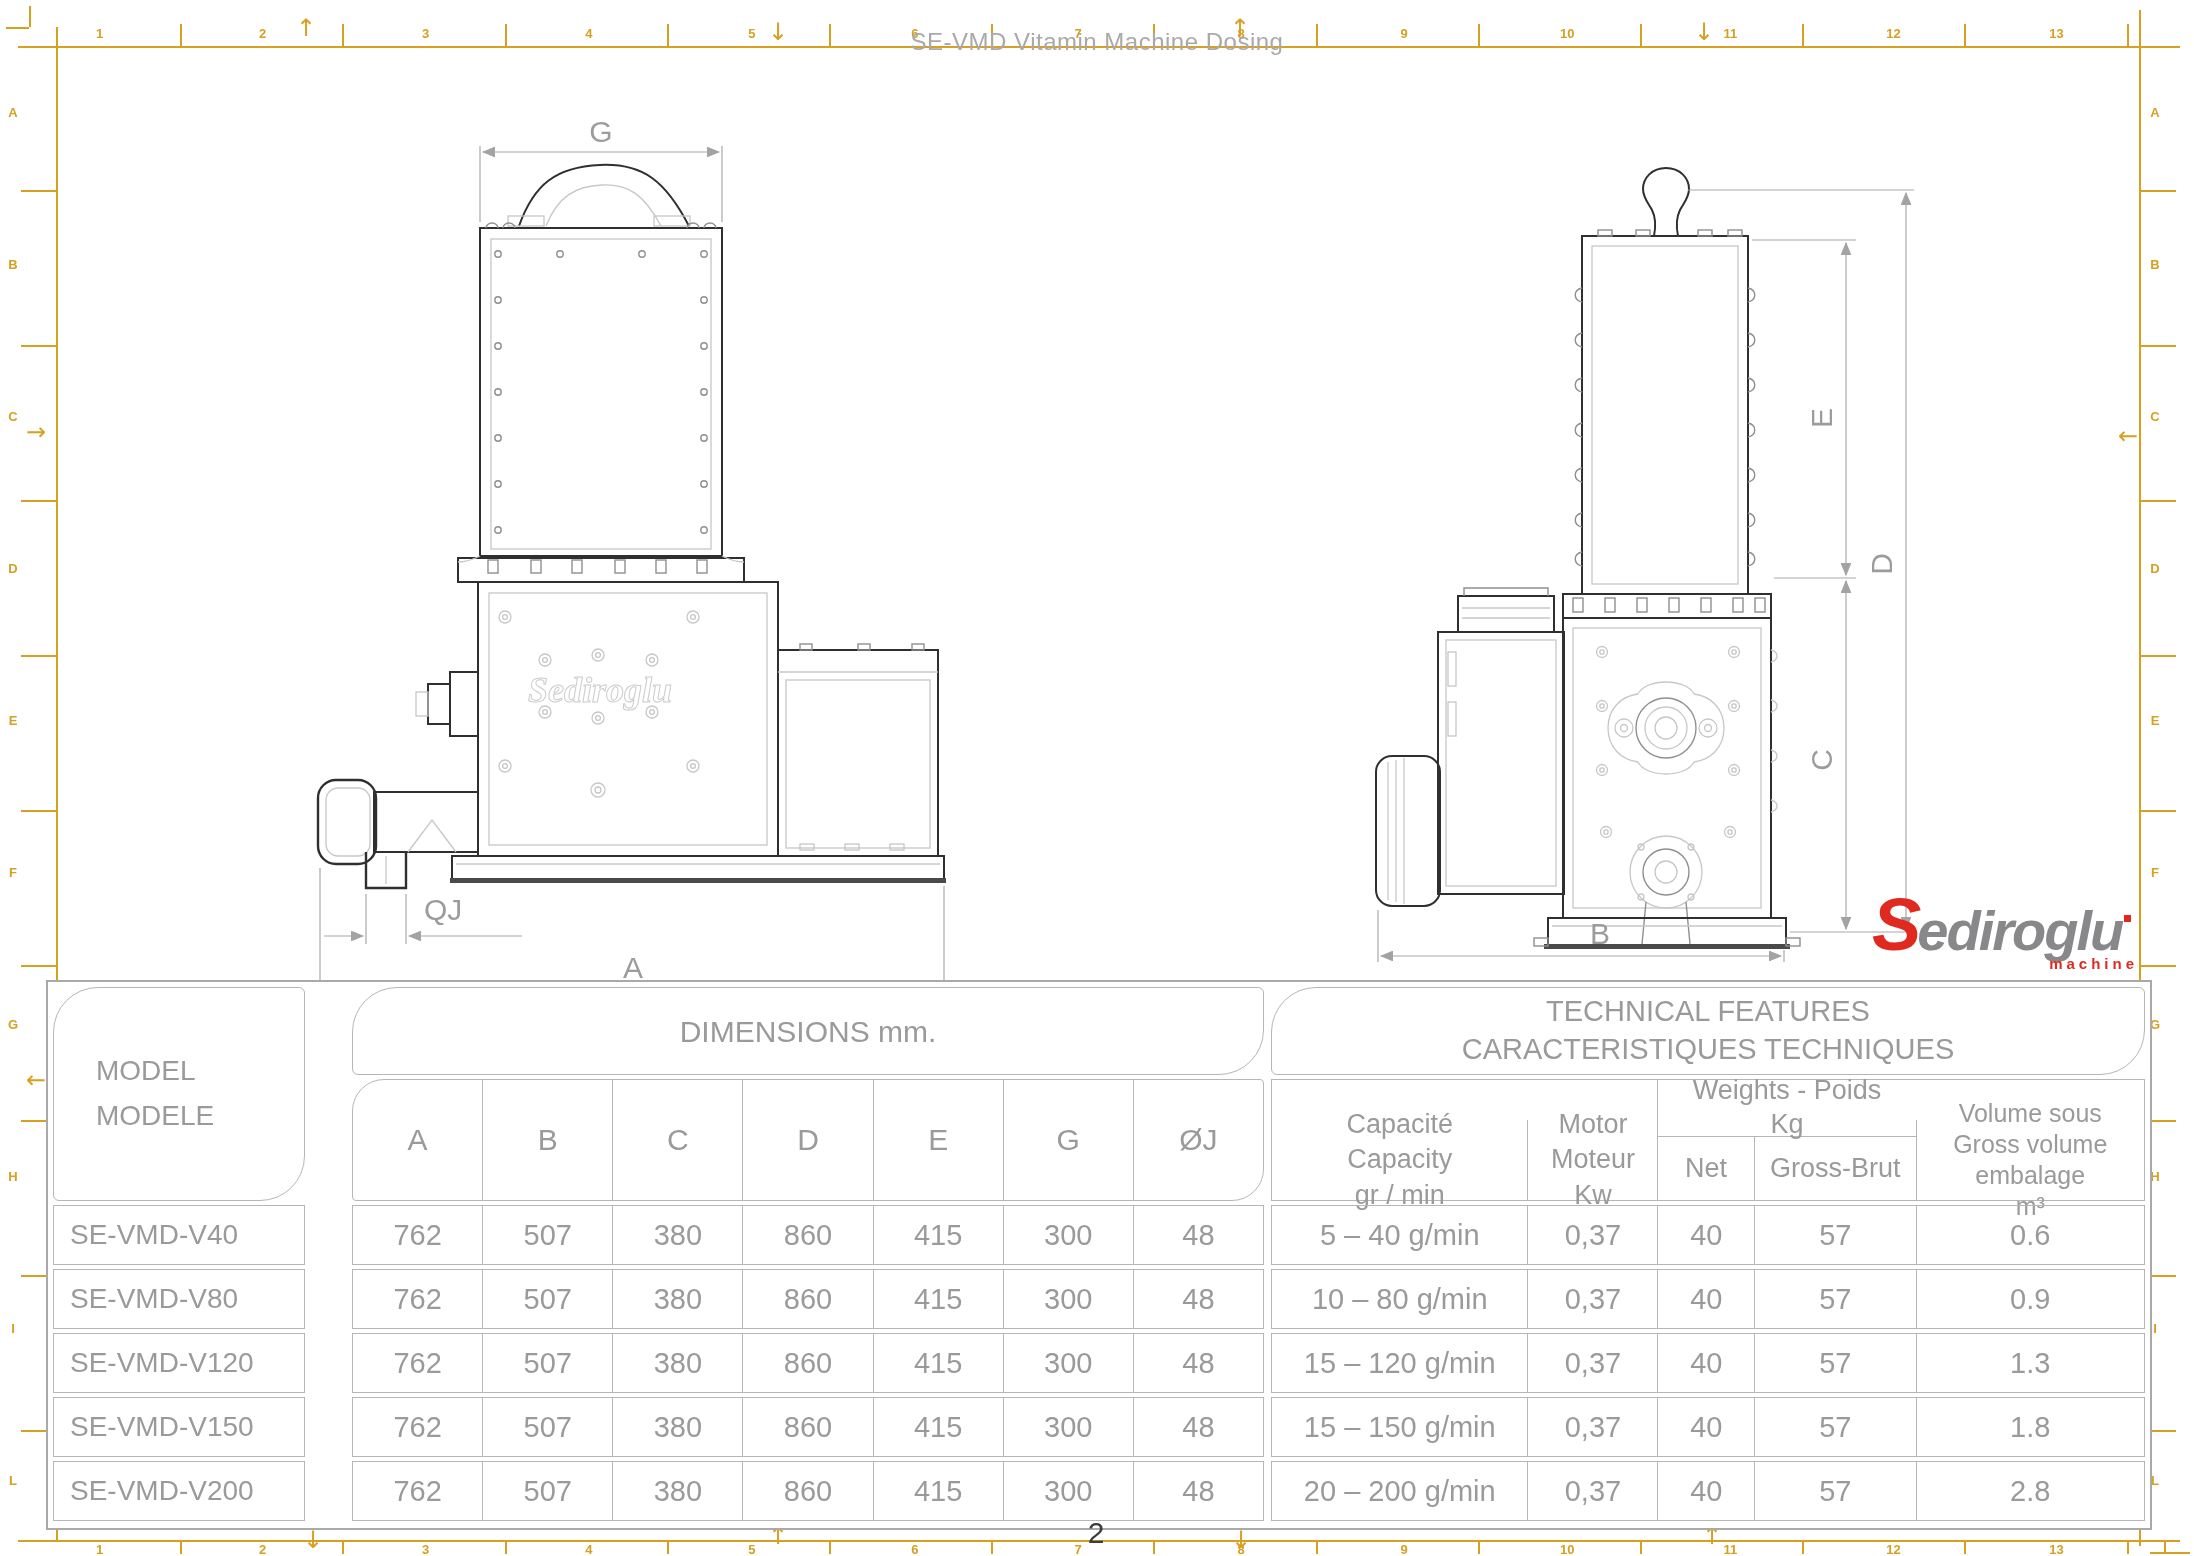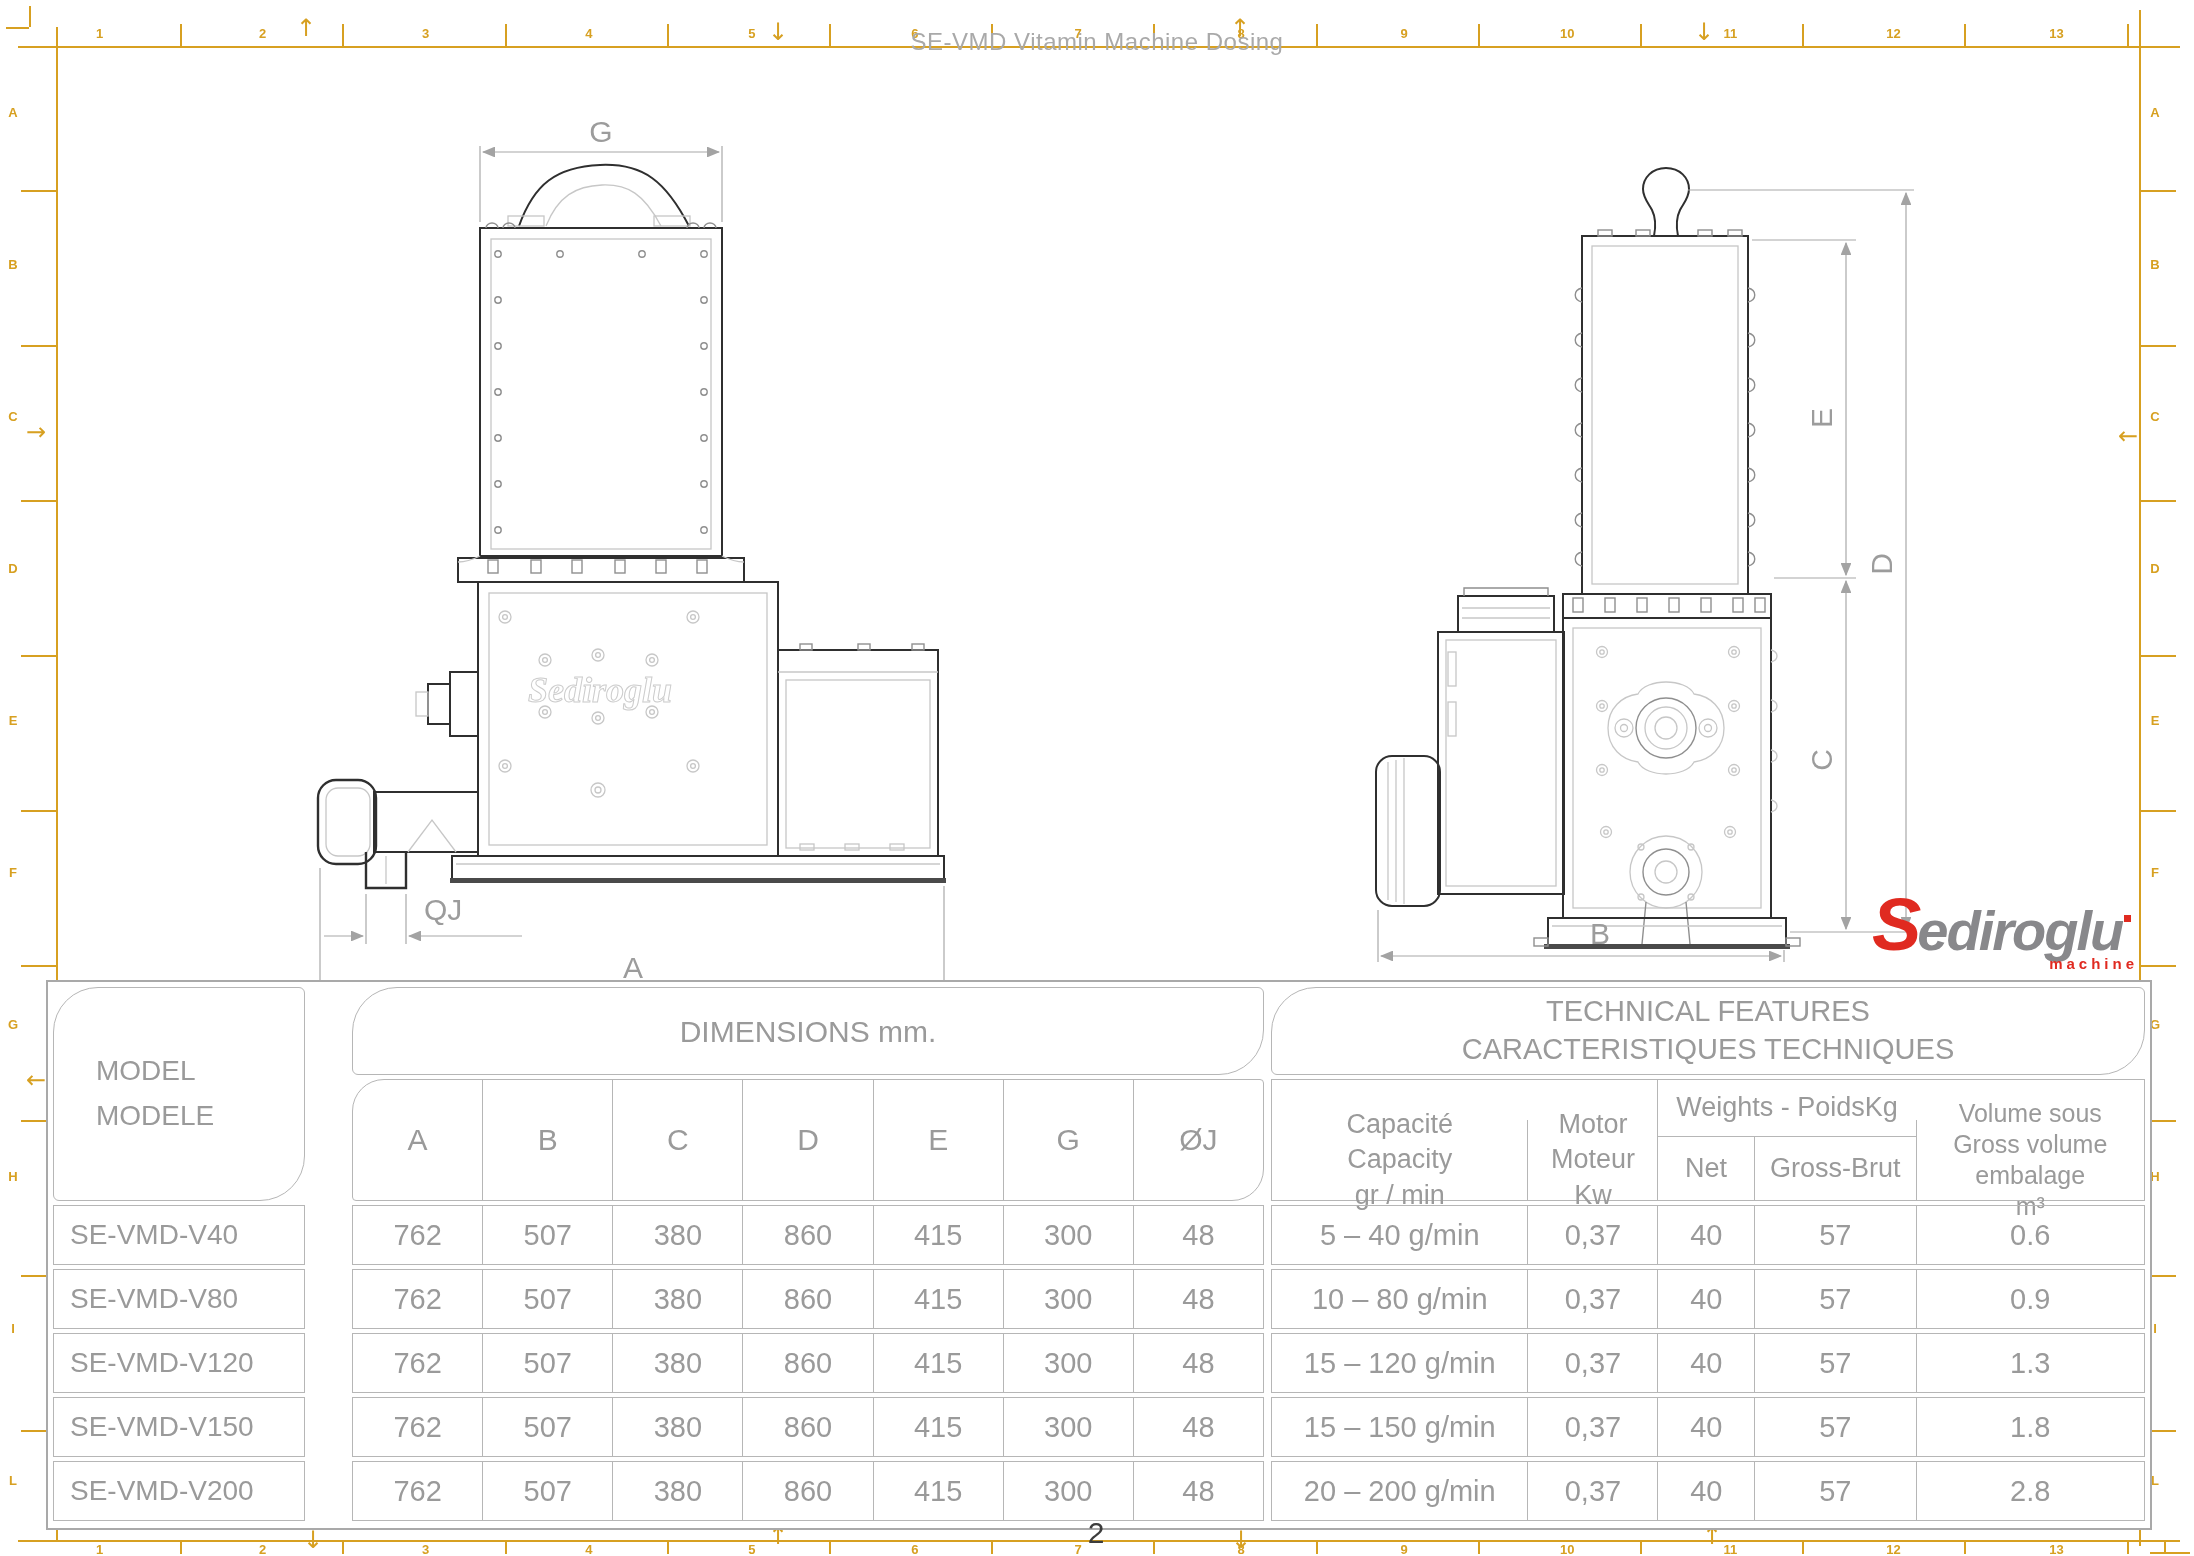--- a/index.html
+++ b/index.html
@@ -41,21 +41,21 @@
   .sub-row>div+div{border-left:1.5px solid #b6b6b6;}
   .dim-letter{flex:1;font-size:30px;}
   .cells-row{height:60px;display:flex;border:1.5px solid #b6b6b6;box-sizing:border-box;font-size:29px;}
   .cells-row>div{display:flex;align-items:center;justify-content:center;box-sizing:border-box;}
   .cells-row>div+div{border-left:1.5px solid #b6b6b6;}
   .cells-row .eq{flex:1;}
   .hdr-multiline{flex-direction:column;font-size:27px;line-height:1.3;text-align:center;margin-top:40px;}
   .w-cap{width:29.3%;}.w-mot{width:14.9%;}.w-wgt{width:29.6%;}.w-vol{width:26.2%;}
   .w-net{width:11.1%;}.w-gro{width:18.5%;}
   .wgt-stack{flex-direction:column;align-items:stretch !important;padding:0;}
-  .wgt-title{height:56px;border-bottom:1.5px solid #b6b6b6;display:flex;
+  .wgt-title{height:56px;border-bottom:1.5px solid #b6b6b6;display:flex;flex-direction:column;
     align-items:center;justify-content:center;font-size:27px;line-height:1.25;}
   .wgt-split{flex:1;display:flex;}
   .wgt-split>div{display:flex;align-items:center;justify-content:center;box-sizing:border-box;font-size:27px;}
   .wgt-split .net{width:37.5%;border-right:1.5px solid #b6b6b6;}
   .wgt-split .gro{flex:1;}
   .vol-head{font-size:25px;line-height:1.25;}
   
   svg text.dim{fill:#9c9c9c;font:30px "Liberation Sans",sans-serif;}
   svg text.wm{fill:#ffffff;stroke:#cccccc;stroke-width:1;font:italic bold 36px "Liberation Serif",serif;}
   .ln-d{stroke:#2f2f2f;stroke-width:2;fill:none;}

